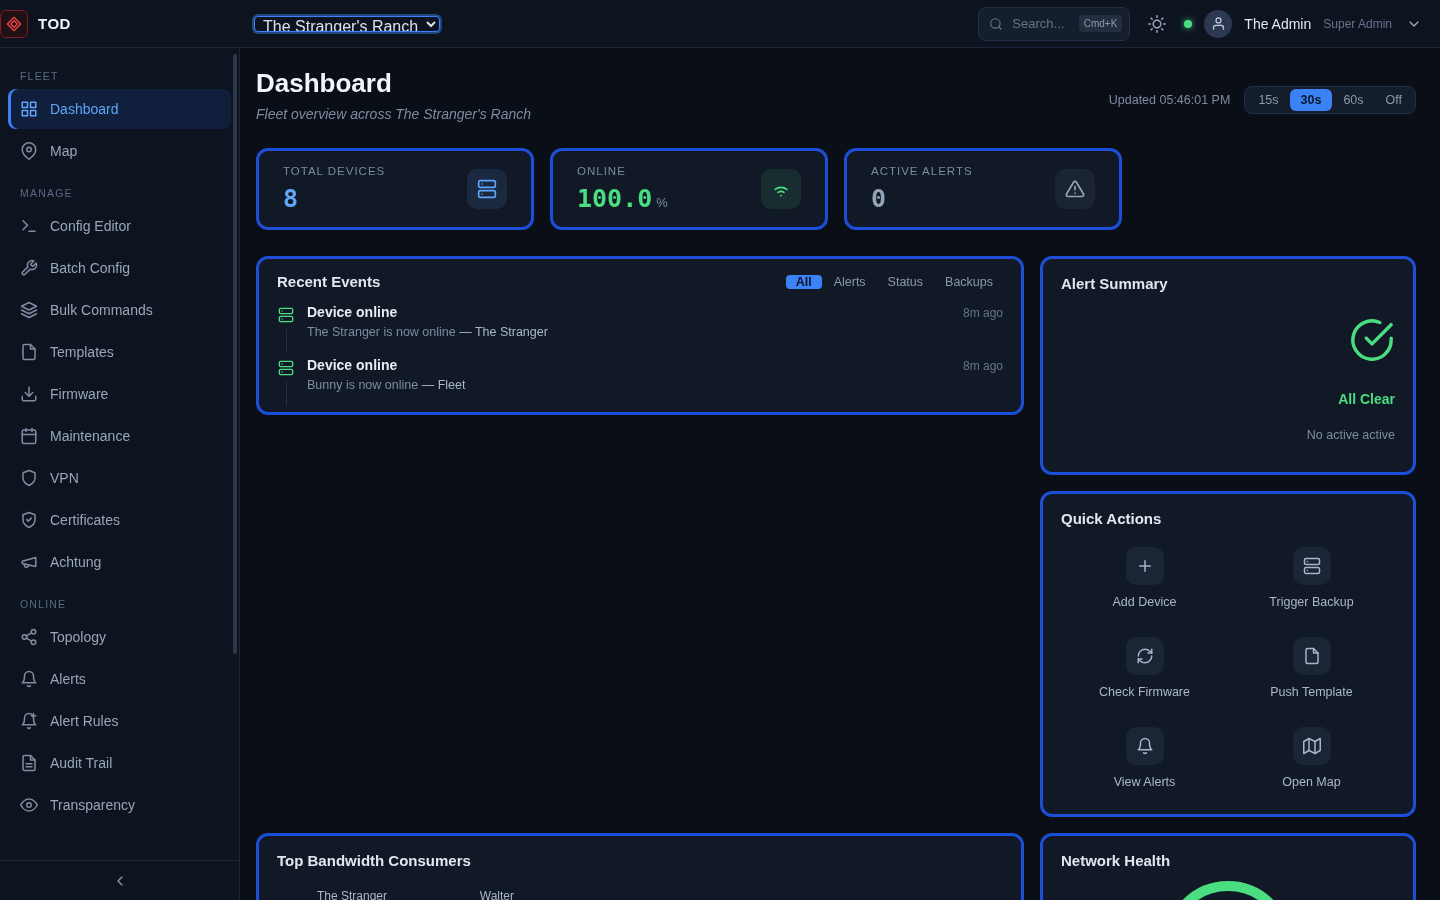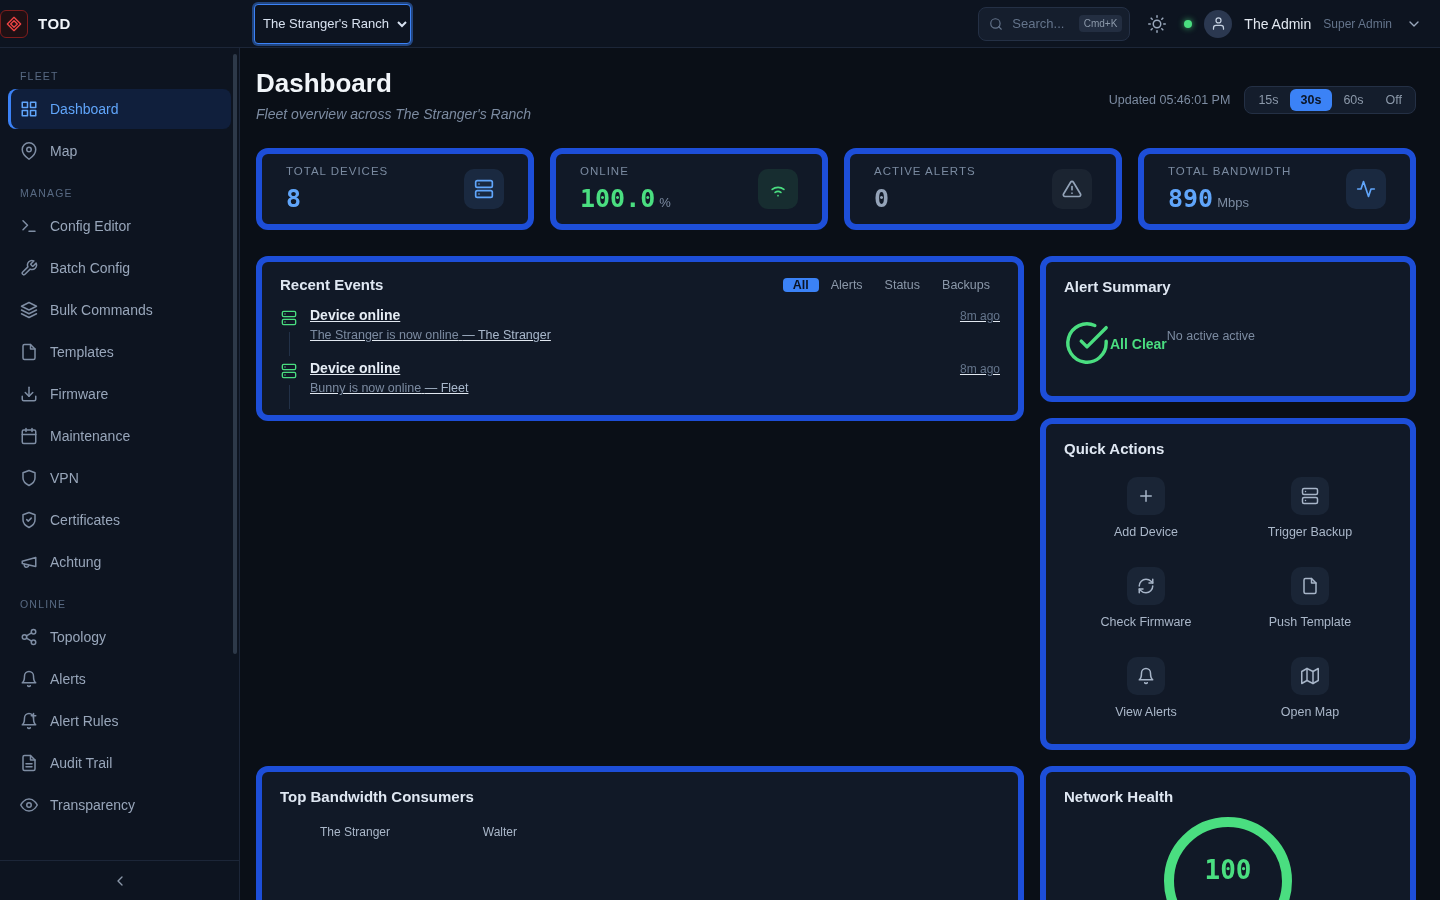--- a/index.html
+++ b/index.html
@@ -18,21 +18,21 @@
     display:flex; align-items:center;
   }
   .brand { width:240px; flex:none; display:flex; align-items:center; gap:10px; padding-left:0; }
   .logo {
     width:28px; height:28px; border-radius:6px; background:#1e1014;
     border:1px solid #7f1d1d; color:#ef4444;
     display:flex; align-items:center; justify-content:center;
   }
   .brand-name { font-size:15px; font-weight:bold; letter-spacing:.5px; color:#f1f5f9; }
   .fleet-select {
-    margin-left:14px; height:40px; font-size:13px; font-family:inherit;
+    margin-left:14px; height:16px; font-size:16px; font-family:inherit;
     background:#0d1420; color:#d7e1ef; border:1px solid #3b82f6; border-radius:4px;
     box-shadow:0 0 0 2px rgba(59,130,246,.45); padding:0 4px; outline:none;
   }
   .top-right { margin-left:auto; display:flex; align-items:center; gap:12px; padding-right:16px; }
   .search {
     display:flex; align-items:center; gap:7px; width:152px; height:34px;
     background:#151e2d; border:1px solid #243045; border-radius:8px;
     padding:0 7px 0 10px; color:#64748b;
   }
   .search input { flex:1; min-width:0; background:transparent; border:none; outline:none;
@@ -87,46 +87,46 @@
   .stat-label { font-size:11.5px; letter-spacing:1px; color:#7a8aa0; }
   .stat-value { font-family:"DejaVu Sans Mono", monospace; font-size:25px; font-weight:bold; margin-top:7px; }
   .stat-unit { font-size:13px; color:#7c8ba1; font-weight:normal; font-family:"Liberation Sans",sans-serif; margin-left:4px; }
   .v-blue { color:#60a5fa; } .v-green { color:#4ade80; } .v-gray { color:#94a3b8; }
   .stat-icon { width:40px; height:40px; border-radius:10px; display:flex; align-items:center; justify-content:center; flex:none; }
   .i-blue { color:#60a5fa; background:rgba(96,165,250,.12); }
   .i-green { color:#4ade80; background:rgba(74,222,128,.10); }
   .i-gray { color:#93a3b8; background:rgba(148,163,184,.08); }
 
   .grid { display:grid; grid-template-columns:1fr 376px; gap:16px; margin-top:26px; align-items:start; }
-  .card { background:#111927; border:6px solid #1d4ed8; border-radius:12px; }
+  .card { background:#111927; border:3px solid #1d4ed8; border-radius:12px; }
 
   
   .events-card { padding-bottom:6px; }
   .events-head { display:flex; align-items:center; justify-content:space-between; padding:14px 18px 10px; }
   .card-title { font-size:15px; font-weight:bold; color:#dfe7f2; }
   .filters { display:flex; gap:2px; }
   .filter-pill { font-size:12.5px; padding:0 10px; border:none; border-radius:4px; color:#8b98a9;
     background:transparent; font-family:inherit; cursor:pointer; }
   .filter-pill.active { background:#3b82f6; color:#0b1424; font-weight:bold; }
-  .event { display:flex; gap:12px; padding:4px 18px 0; cursor:pointer;text-decoration:underline; }
+  .event { display:flex; gap:12px; padding:4px 18px 0; cursor:pointer; }
   .rail { display:flex; flex-direction:column; align-items:center; width:18px; flex:none; padding-top:3px; }
   .rail svg { color:#4ade80; }
   .rail-line { width:1px; flex:1; min-height:22px; background:#223148; margin-top:6px; }
   .event-body { flex:1; padding-bottom:14px; }
   .event-top { display:flex; justify-content:space-between; align-items:baseline; }
   .event-title { font-size:14px; font-weight:bold; color:#e6edf5; }
   .event-time { font-size:12px; color:#64748b; }
   .event-detail { font-size:12.5px; color:#7c8ba1; margin-top:5px; }
   .event-device { color:#a9b8cc; }
 
   .right-stack { display:flex; flex-direction:column; gap:16px; }
 
   
   .alert-card { padding:16px 18px 30px; }
-  .alert-content { display:flex; flex-direction:row; align-items:flex-start; margin-top:24px; }
+  .alert-content { display:flex; flex-direction:column; align-items:flex-end; margin-top:24px;gap:12px; }
   .alert-content svg { color:#4ade80; }
   .alert-status { color:#4ade80; font-size:14px; font-weight:bold; margin-top:16px; }
   .alert-detail { color:#7c8ba1; font-size:12.5px; margin-top:9px; }
 
   
   .qa-card { padding:16px 18px 24px; }
   .qa-grid { display:grid; grid-template-columns:1fr 1fr; row-gap:26px; margin-top:18px; }
   .qa-item { display:flex; flex-direction:column; align-items:center; gap:10px; border:none;
     background:transparent; color:inherit; font-family:inherit; cursor:pointer; }
   .qa-tile { width:38px; height:38px; border-radius:10px; background:#1a2536; color:#a7b5c8;
@@ -392,31 +392,20 @@
     <div class="stat-card card">
       <div>
         <div class="stat-label">ACTIVE ALERTS</div>
         <div class="stat-value v-gray"><span>0</span><span class="stat-unit"></span></div>
       </div>
       <span class="stat-icon i-gray">
         <svg width="20" height="20" viewBox="0 0 24 24" fill="none" stroke="currentColor" stroke-width="2" stroke-linecap="round" stroke-linejoin="round">
             <path d="M10.29 3.86 1.82 18a2 2 0 0 0 1.71 3h16.94a2 2 0 0 0 1.71-3L13.71 3.86a2 2 0 0 0-3.42 0z"></path>
             <line x1="12" y1="9" x2="12" y2="13"></line>
             <line x1="12" y1="17" x2="12.01" y2="17"></line>
-          </svg>
-      </span>
-    </div>
-    <div class="stat-card card">
-      <div>
-        <div class="stat-label">TOTAL BANDWIDTH</div>
-        <div class="stat-value v-blue"><span>890</span><span class="stat-unit">Mbps</span></div>
-      </div>
-      <span class="stat-icon i-blue">
-        <svg width="20" height="20" viewBox="0 0 24 24" fill="none" stroke="currentColor" stroke-width="2" stroke-linecap="round" stroke-linejoin="round">
-            <polyline points="22 12 18 12 15 21 9 3 6 12 2 12"></polyline>
           </svg>
       </span>
     </div>
   </div>
 
   <div class="grid">
 
     <section class="card events-card">
       <div class="events-head">
         <span class="card-title">Recent Events</span>

